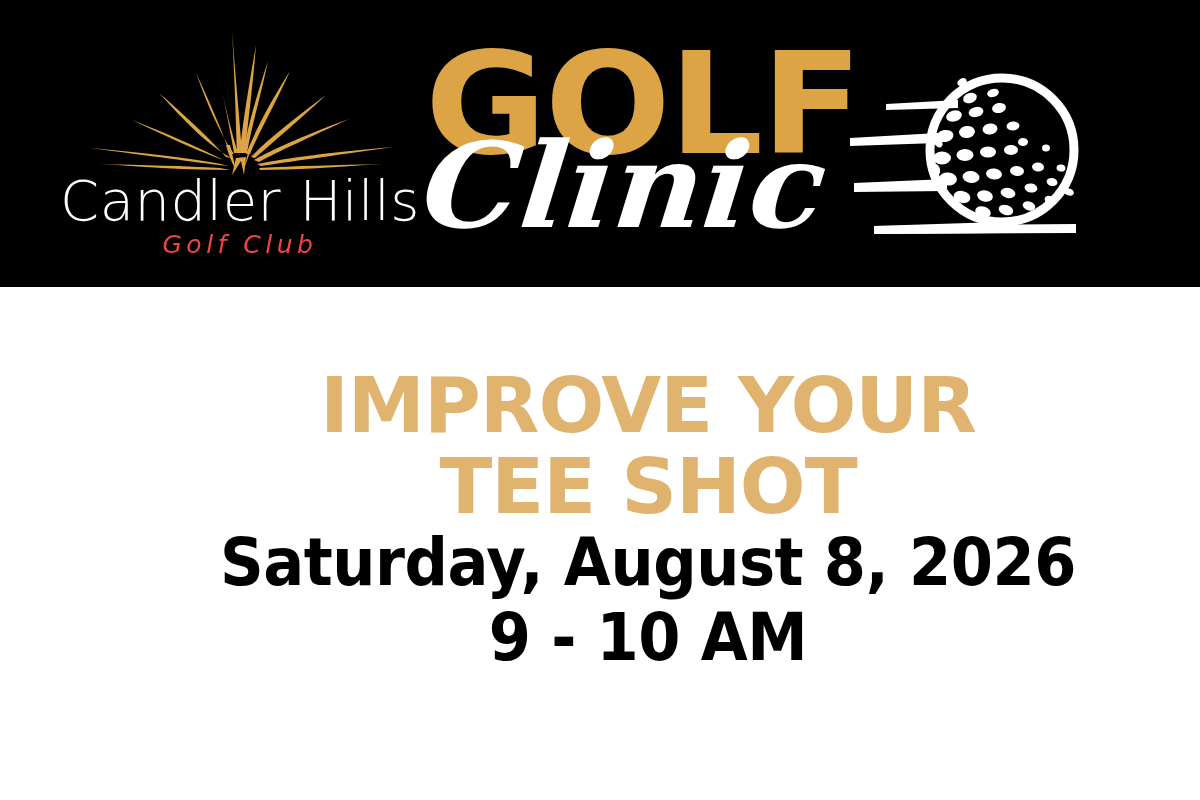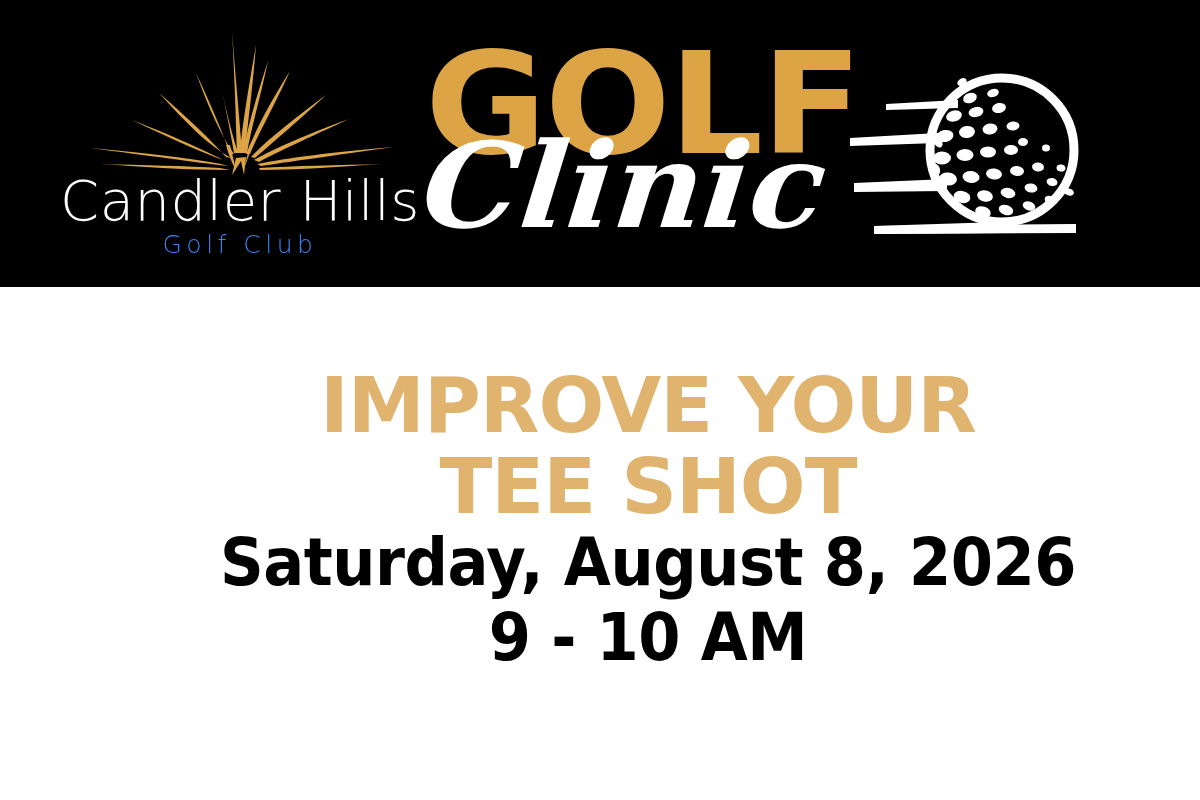--- a/index.html
+++ b/index.html
@@ -60,27 +60,28 @@
     letter-spacing: 0.5px;
     line-height: 1;
     white-space: nowrap;
   }
   .club-sub {
     position: absolute;
     left: 0;
     top: 207px;
     width: 360px;
     text-align: center;
-    color: #3b82f6;
+    color: #ef4444;
     font-family: "DejaVu Sans", sans-serif;
     font-size: 25px;
     font-weight: 300;
     letter-spacing: 4.5px;
     line-height: 1;
     white-space: nowrap;
+    font-style: italic;
   }
 
   
   .title-lockup {
     position: absolute;
     left: 425px;
     top: 35px;
     width: 440px;
     height: 230px;
   }

